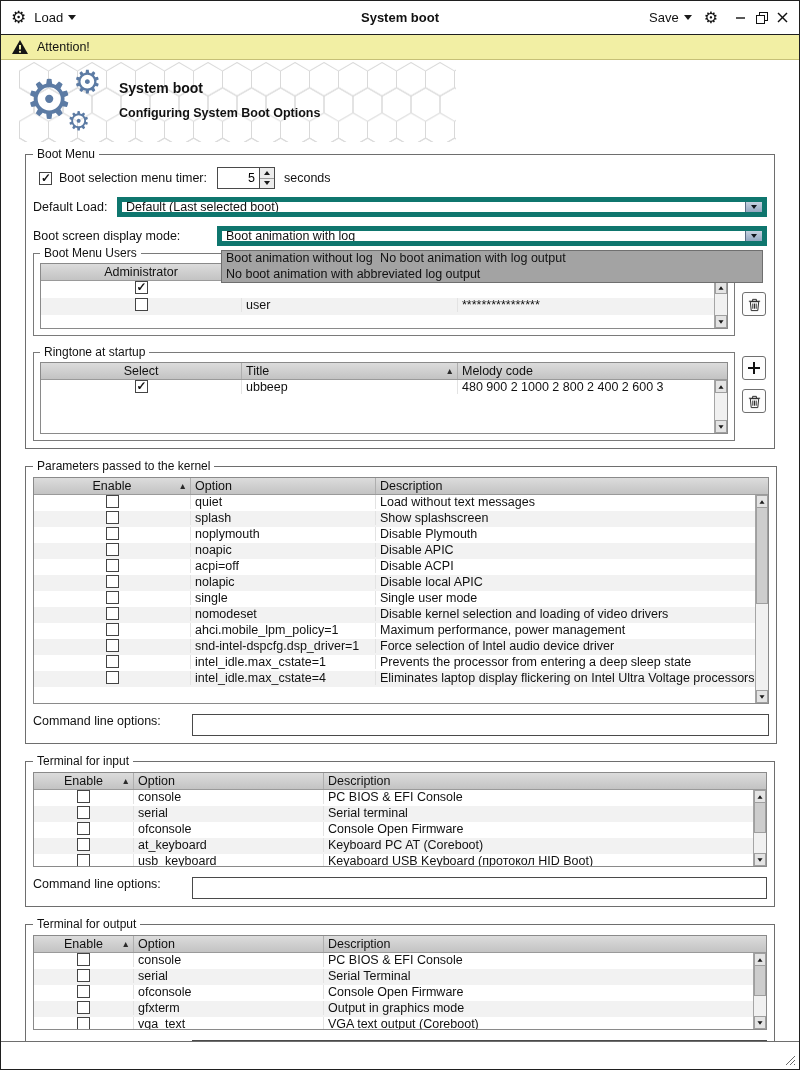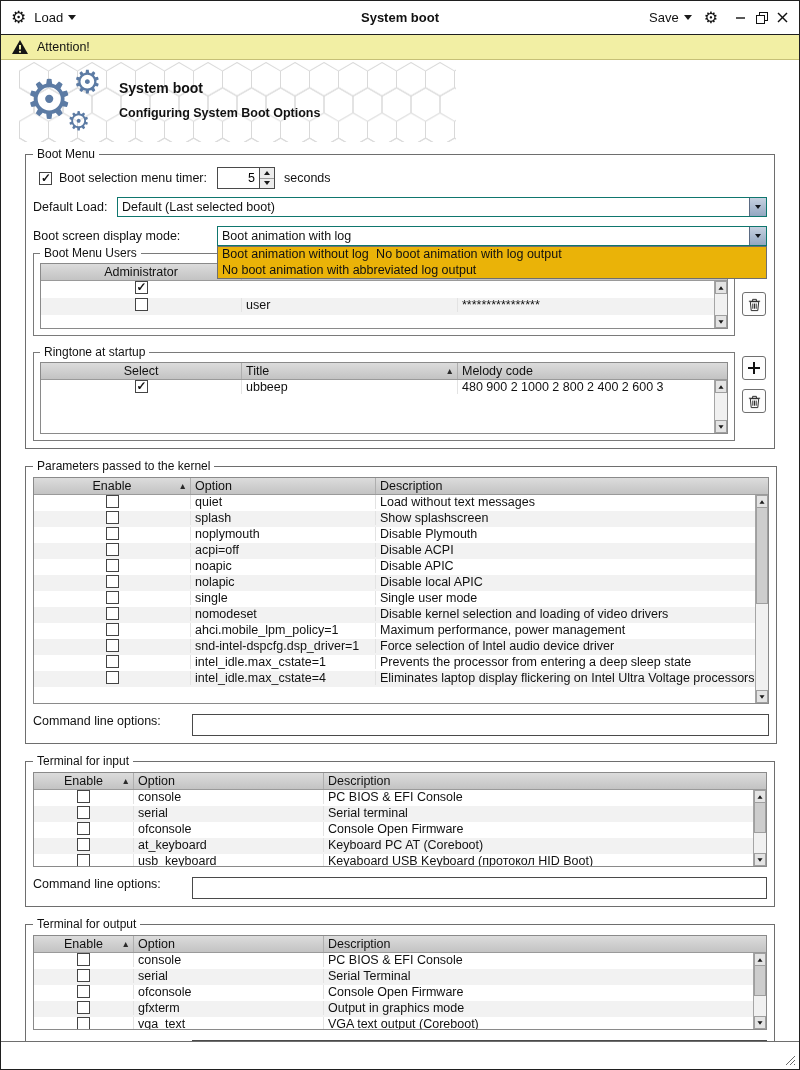--- a/index.html
+++ b/index.html
@@ -55,27 +55,27 @@
   .spinbox { display:flex; width:58px; height:22px; border:1px solid #4a4a4a; background:#fff; }
   .spin-input { flex:1; min-width:0; border:0; outline:none; text-align:right; padding-right:4px;
                 font:12.5px "Liberation Sans", sans-serif; }
   .spin-arrows { width:15px; flex:0 0 15px; border-left:1px solid #4a4a4a; display:flex; flex-direction:column; }
   .spin-up, .spin-down { flex:1; display:flex; align-items:center; justify-content:center; background:#ececec; }
   .spin-up { border-bottom:1px solid #9a9a9a; }
   .tri-u { width:0; height:0; border-left:3.5px solid transparent; border-right:3.5px solid transparent; border-bottom:4.5px solid #1a1a1a; }
   .tri-d { width:0; height:0; border-left:3.5px solid transparent; border-right:3.5px solid transparent; border-top:4.5px solid #1a1a1a; }
   .seconds { margin-left:9px; }
 
-  .combo { display:flex; align-items:stretch; height:20px; border:1px solid #0f766e; background:#fff;
+  .combo { display:flex; align-items:stretch; height:20px; border:5px solid #0f766e; background:#fff;
            flex:1; min-width:0; position:relative; }
   .combo-val { flex:1; min-width:0; padding:0 4px; display:flex; align-items:center; white-space:nowrap; overflow:hidden; }
   .combo-btn { width:17px; flex:0 0 17px; background:linear-gradient(#c6d1e0,#93a7c1); border-left:1px solid #5a6a82;
                display:flex; align-items:center; justify-content:center; }
   .combo-btn .tri-d { border-top-color:#10151c; }
-  .droplist { position:absolute; top:19px; left:-1px; right:-1px; background:#eab308; border:1px solid #6f6f6f; z-index:40; }
+  .droplist { position:absolute; top:19px; left:-1px; right:-1px; background:#a3a3a3; border:1px solid #6f6f6f; z-index:40; }
   .dropitem { height:15.6px; line-height:15.6px; padding-left:4px; white-space:nowrap; overflow:hidden; }
 
   .subrow { display:flex; margin-top:0; align-items:flex-start; }
   .subrow.ring { margin-top:9px; }
   .btncol { width:26px; flex:0 0 26px; display:flex; flex-direction:column; gap:9px; margin-left:6px; align-items:center; }
   .btncol.users-btns { margin-top:46px; }
   .btncol.ring-btns  { margin-top:11px; }
   .iconbtn { width:24px; height:24px; border:1px solid #707070; border-radius:3px; background:#fdfdfd;
              display:flex; align-items:center; justify-content:center; cursor:default; }
 
@@ -380,30 +380,30 @@
       <span class="cb"></span>
     </div>
     <div class="c c-opt">noplymouth</div>
     <div class="c c-desc">Disable Plymouth</div>
   </div>
 
   <div class="trow">
     <div class="c c-en center">
       <span class="cb"></span>
     </div>
+    <div class="c c-opt">noapic</div>
+    <div class="c c-desc">Disable APIC</div>
+  </div>
+
+  <div class="trow">
+    <div class="c c-en center">
+      <span class="cb"></span>
+    </div>
     <div class="c c-opt">acpi=off</div>
     <div class="c c-desc">Disable ACPI</div>
-  </div>
-
-  <div class="trow">
-    <div class="c c-en center">
-      <span class="cb"></span>
-    </div>
-    <div class="c c-opt">noapic</div>
-    <div class="c c-desc">Disable APIC</div>
   </div>
 
   <div class="trow">
     <div class="c c-en center">
       <span class="cb"></span>
     </div>
     <div class="c c-opt">nolapic</div>
     <div class="c c-desc">Disable local APIC</div>
   </div>
 

